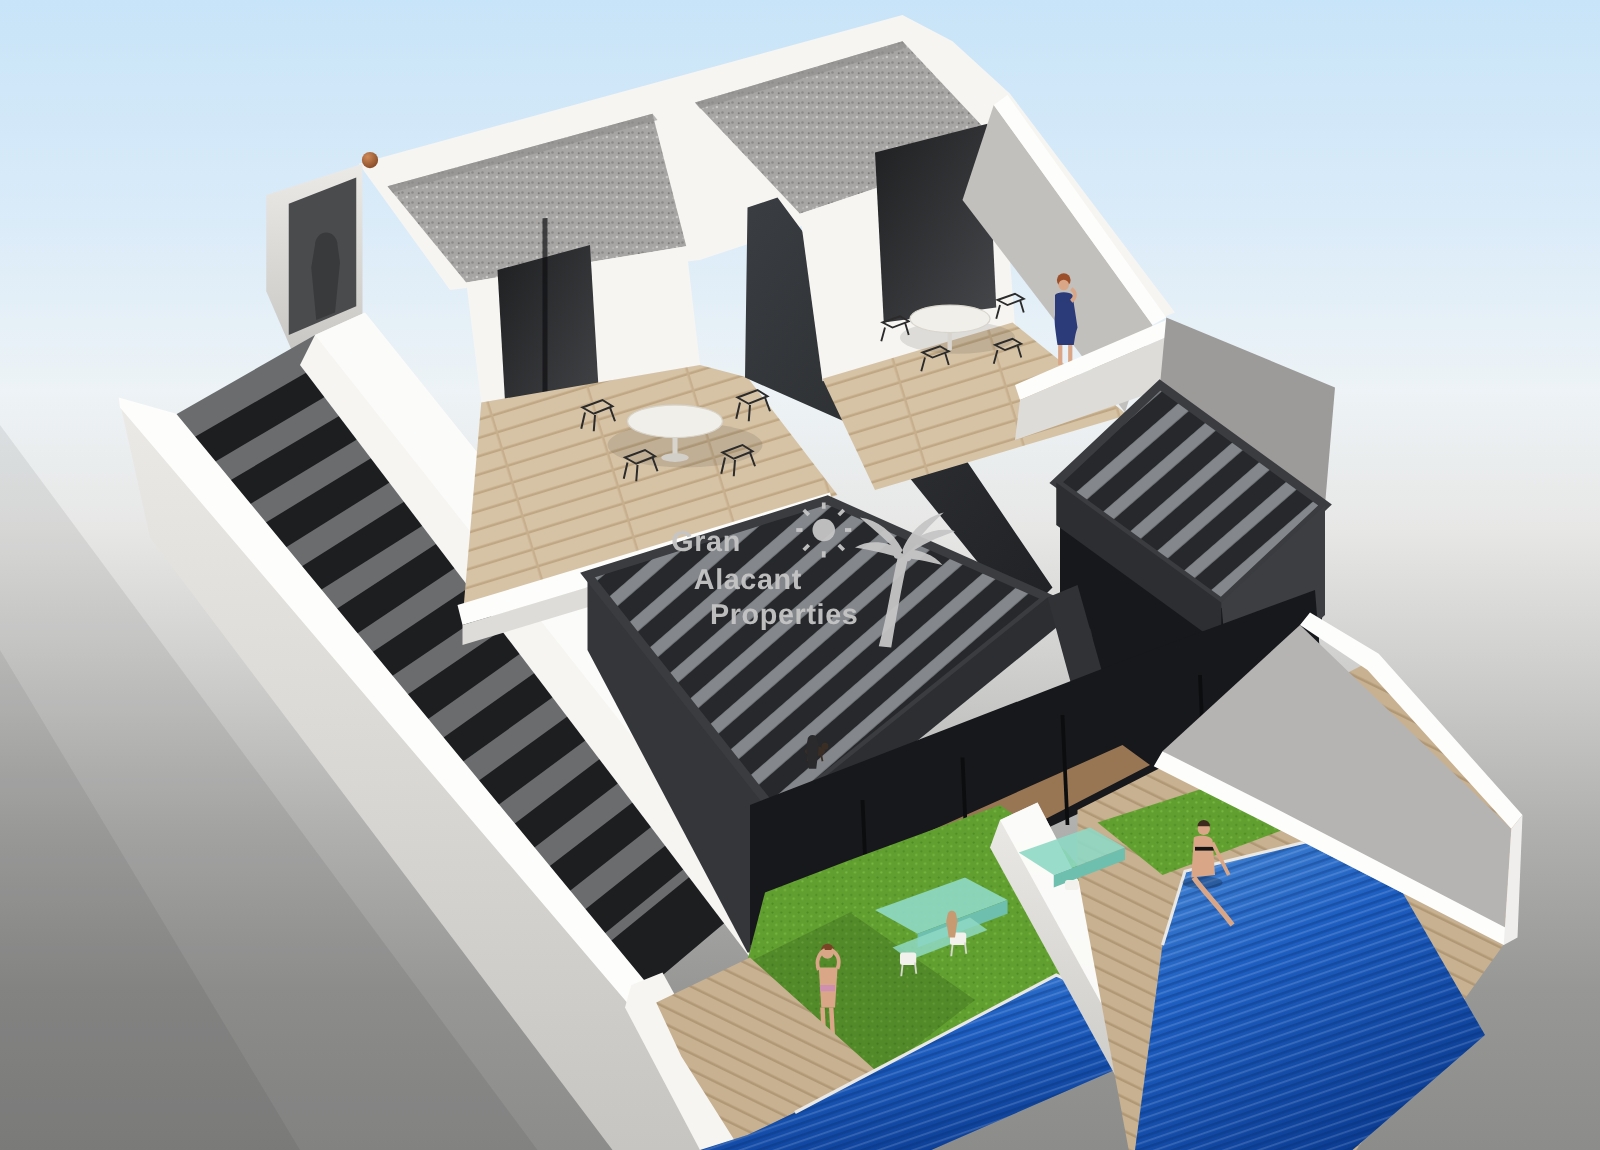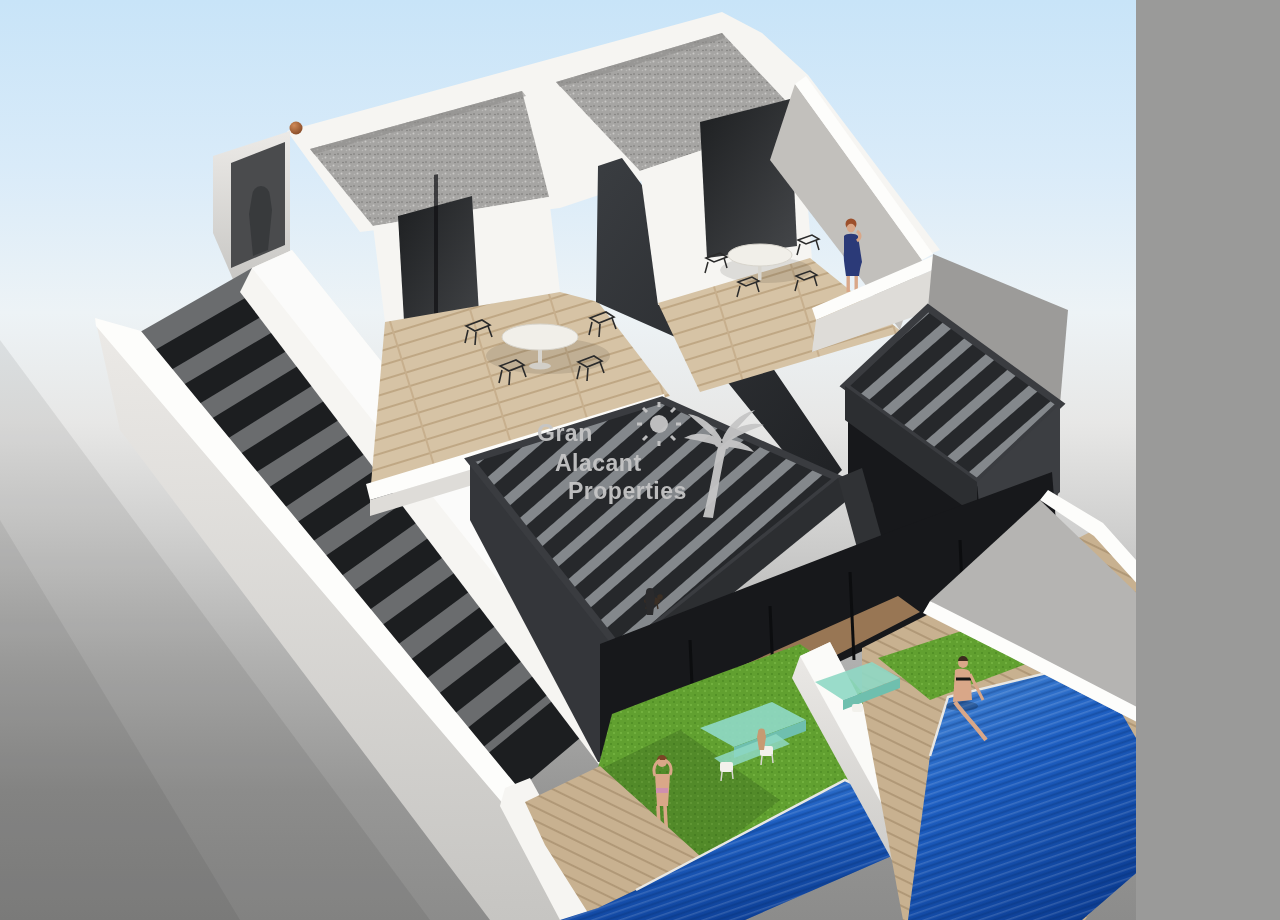--- a/index.html
+++ b/index.html
@@ -1,16 +1,16 @@
 <!DOCTYPE html>
 <html style="--sky-top: #c8e4f8; --sky-mid: #edf3f6; --bg-gray: #8c8c8b; --wall-white: #f6f5f2; --wall-bright: #fdfdfb; --wall-shade: #dedcd8; --wall-dark-shade: #c2c0bc; --dark-wall: #2e3134; --pergola-top: #303336; --pergola-side: #44474b; --slat: #84888c; --wood-floor: #d6c3a5; --wood-deck: #c8b190; --gravel-base: #a6a5a3; --grass: #61a030; --pool-light: #4f8fd8; --pool-deep: #0c3e95; --glass-green: #8fd8c4; --glass-rail: #e8e8e4; --skin: #d9a788; --navy-dress: #2b3a78; --hair-auburn: #9c4f2b; --ball-brown: #a0522d; --step-dark: #1c1e20; --interior-dark: #17181b; --watermark-color: #c6c6c6;"><head>
 <meta charset="utf-8">
 <style>
   html,body{margin:0;padding:0;background:#9a9a99;}
-  .stage{width:1136px;height:920px;position:relative;overflow:hidden;
+  .stage{width:1280px;height:920px;position:relative;overflow:hidden;
          font-family:"Liberation Sans", sans-serif;}
   svg{display:block}
   .wm-text{font-family:"Liberation Sans", sans-serif;font-weight:bold;
            font-size:23px;letter-spacing:.5px;fill:var(--watermark-color);}
 </style>
 </head>
 <body>
 
 <div class="stage">
 <svg width="1280" height="920" viewBox="0 0 1280 920">

